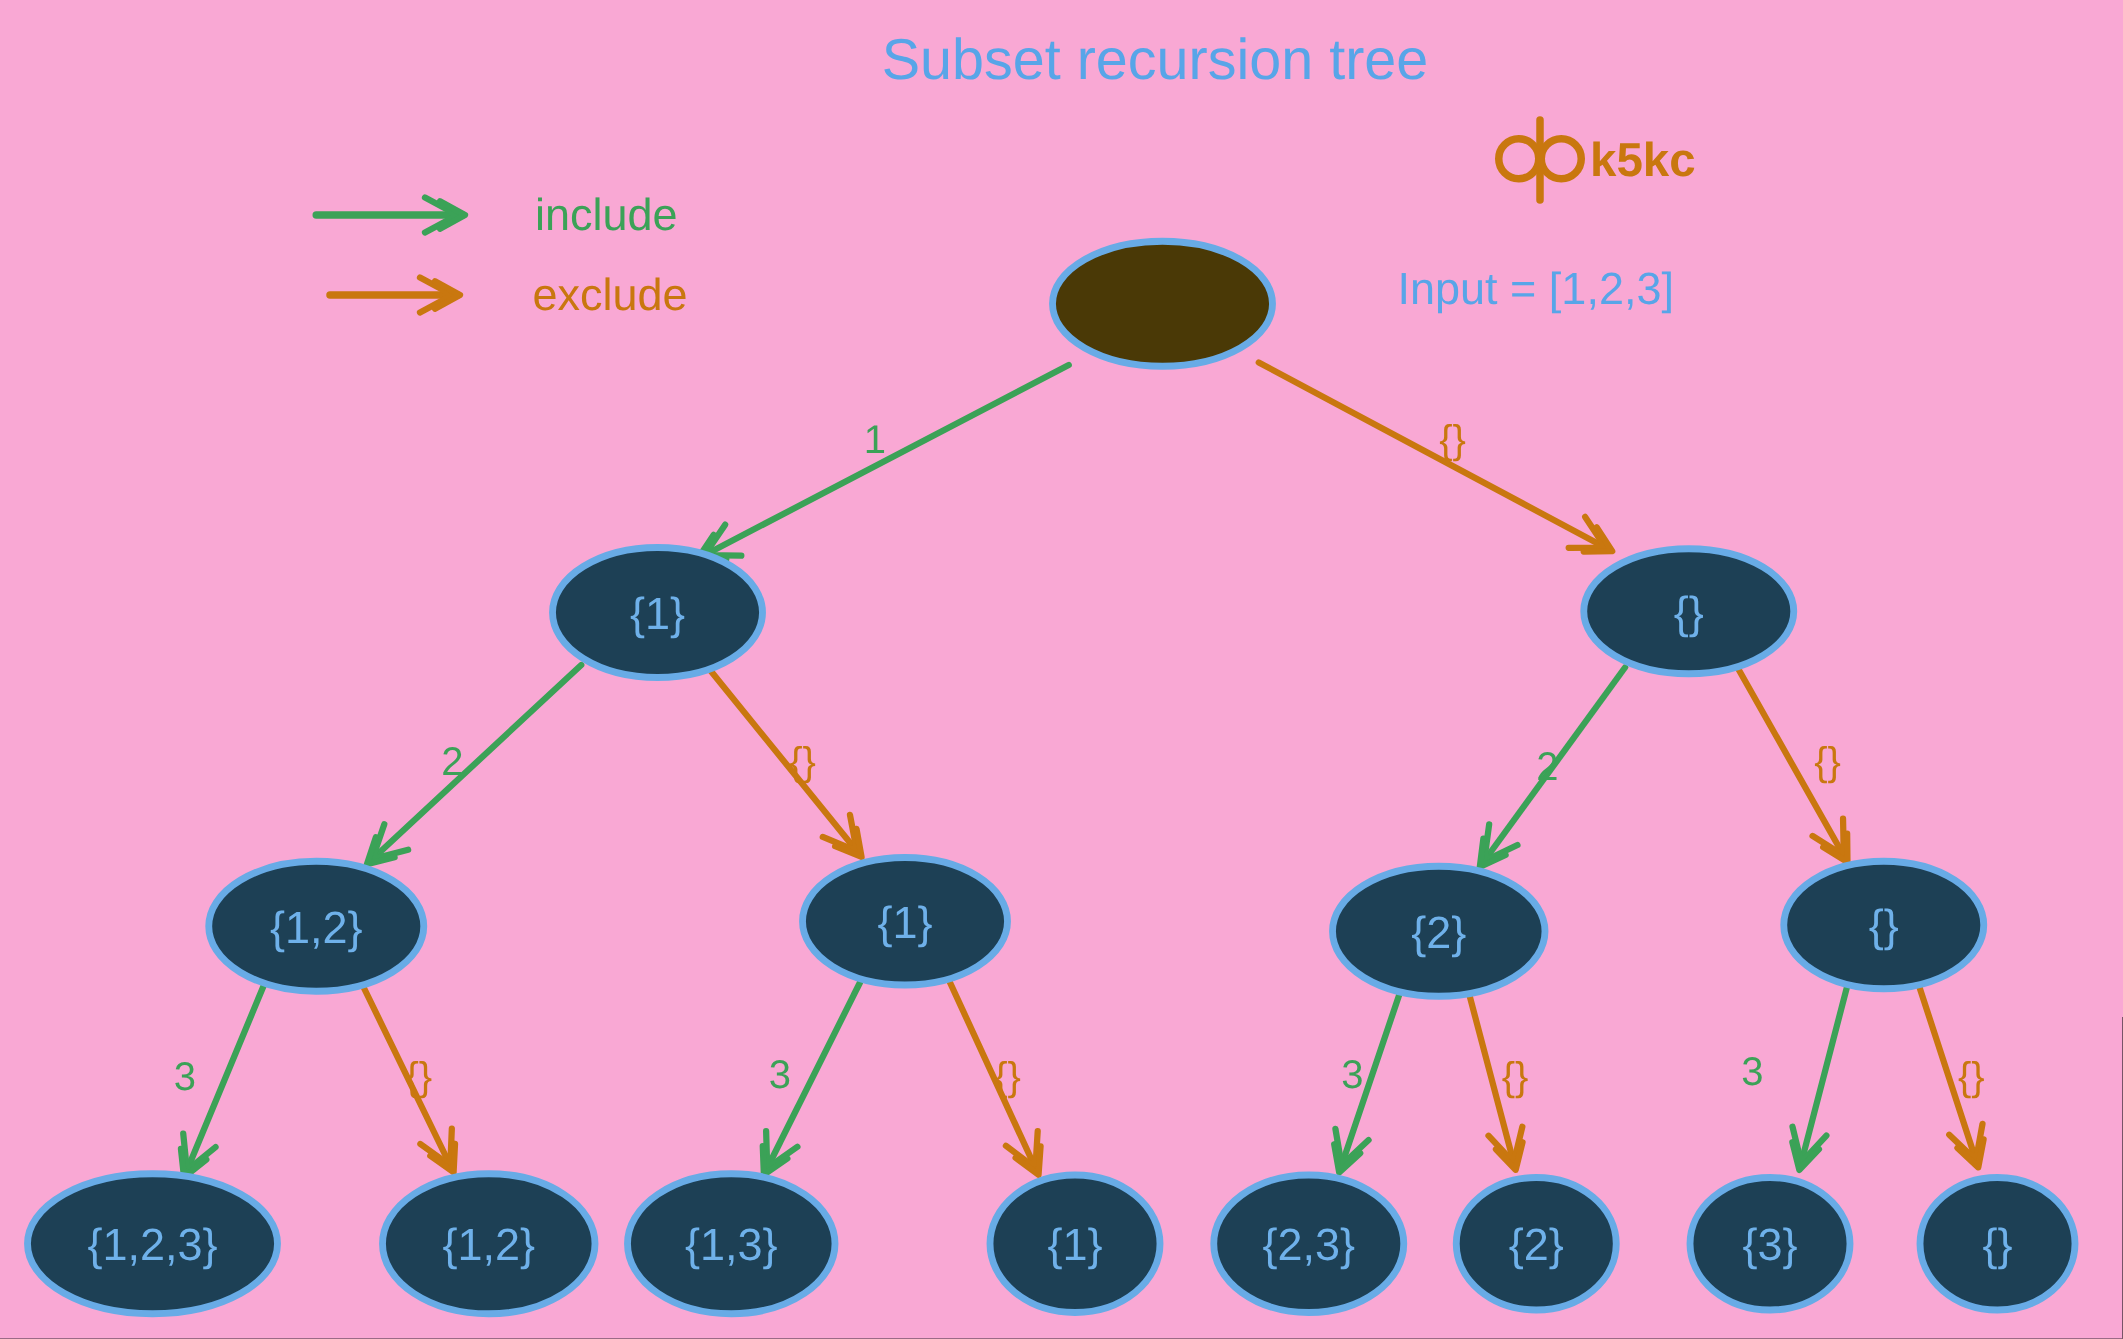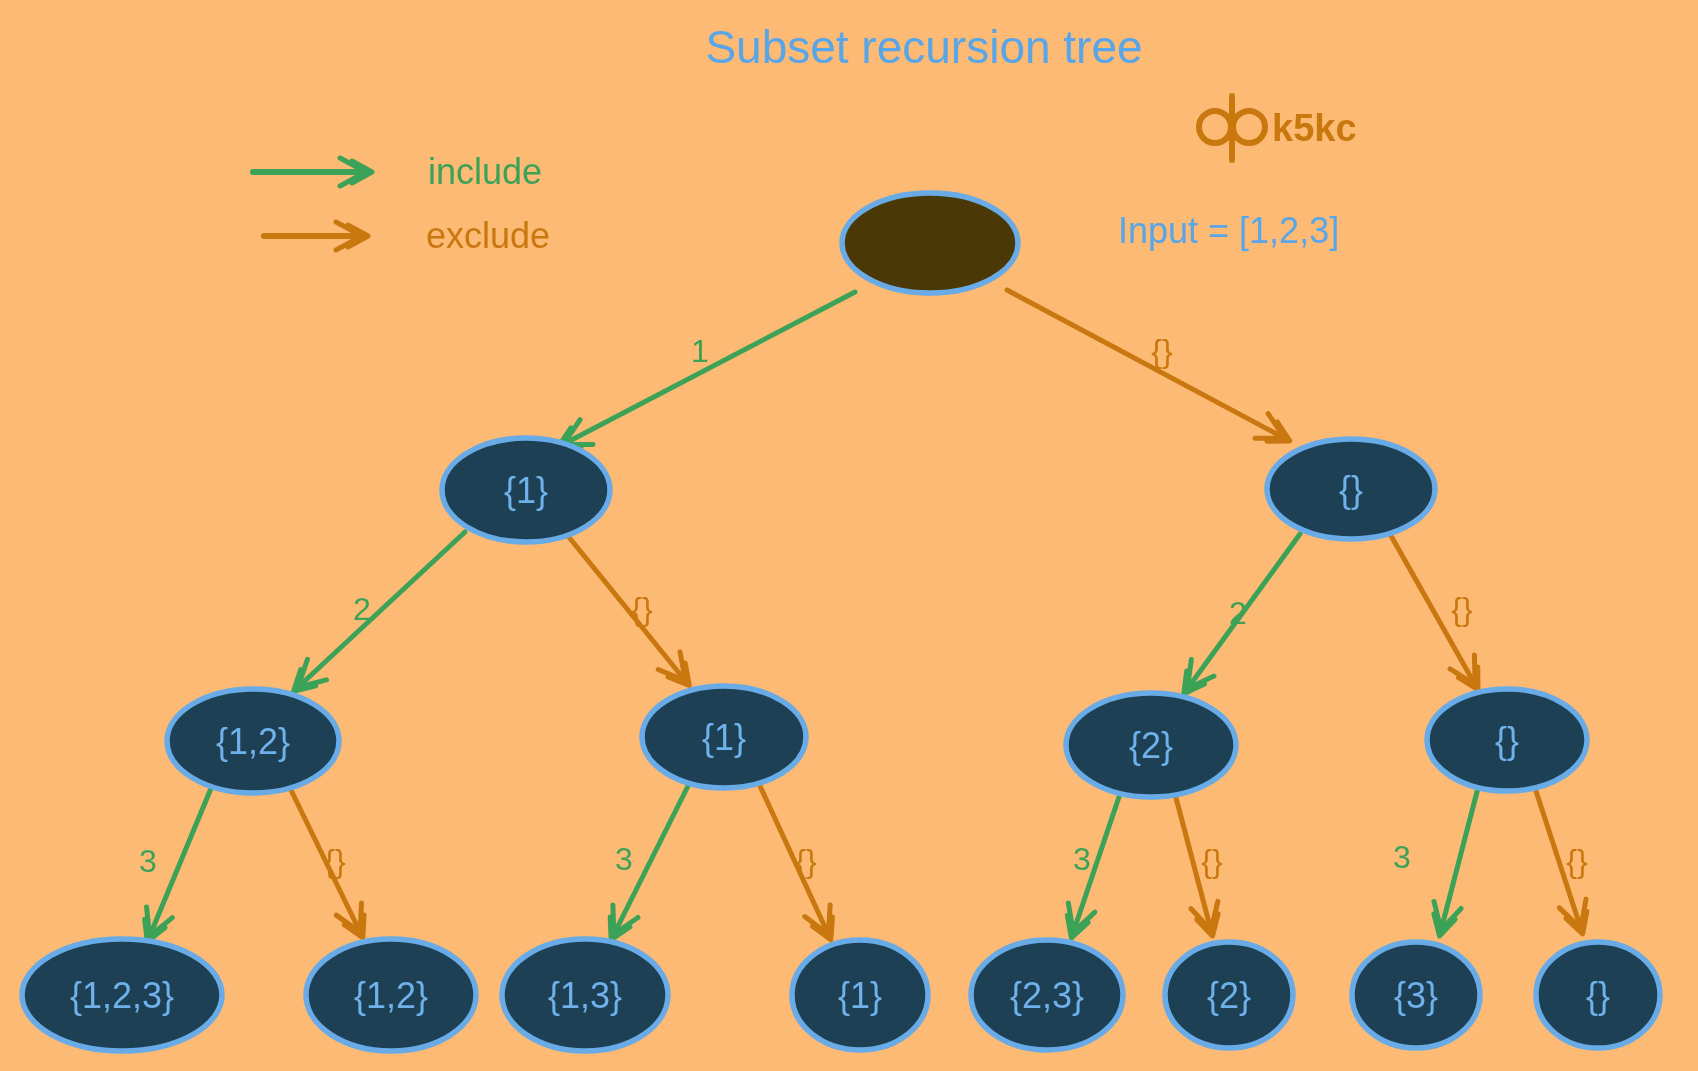--- a/index.html
+++ b/index.html
@@ -4,21 +4,21 @@
 <style>
   html, body {
     margin: 0;
     padding: 0;
     background: #151515;
   }
   .stage {
     position: relative;
     width: 1698px;
     height: 1071px;
-    background: #fdba74;
+    background: #f9a8d4;
     overflow: hidden;
     font-family: "Liberation Sans", sans-serif;
   }
   svg { display: block; }
   text {
     font-family: "Liberation Sans", sans-serif;
     user-select: none;
   }
   .title-text   { font-size: 46px; }
   .side-text    { font-size: 36px; }

